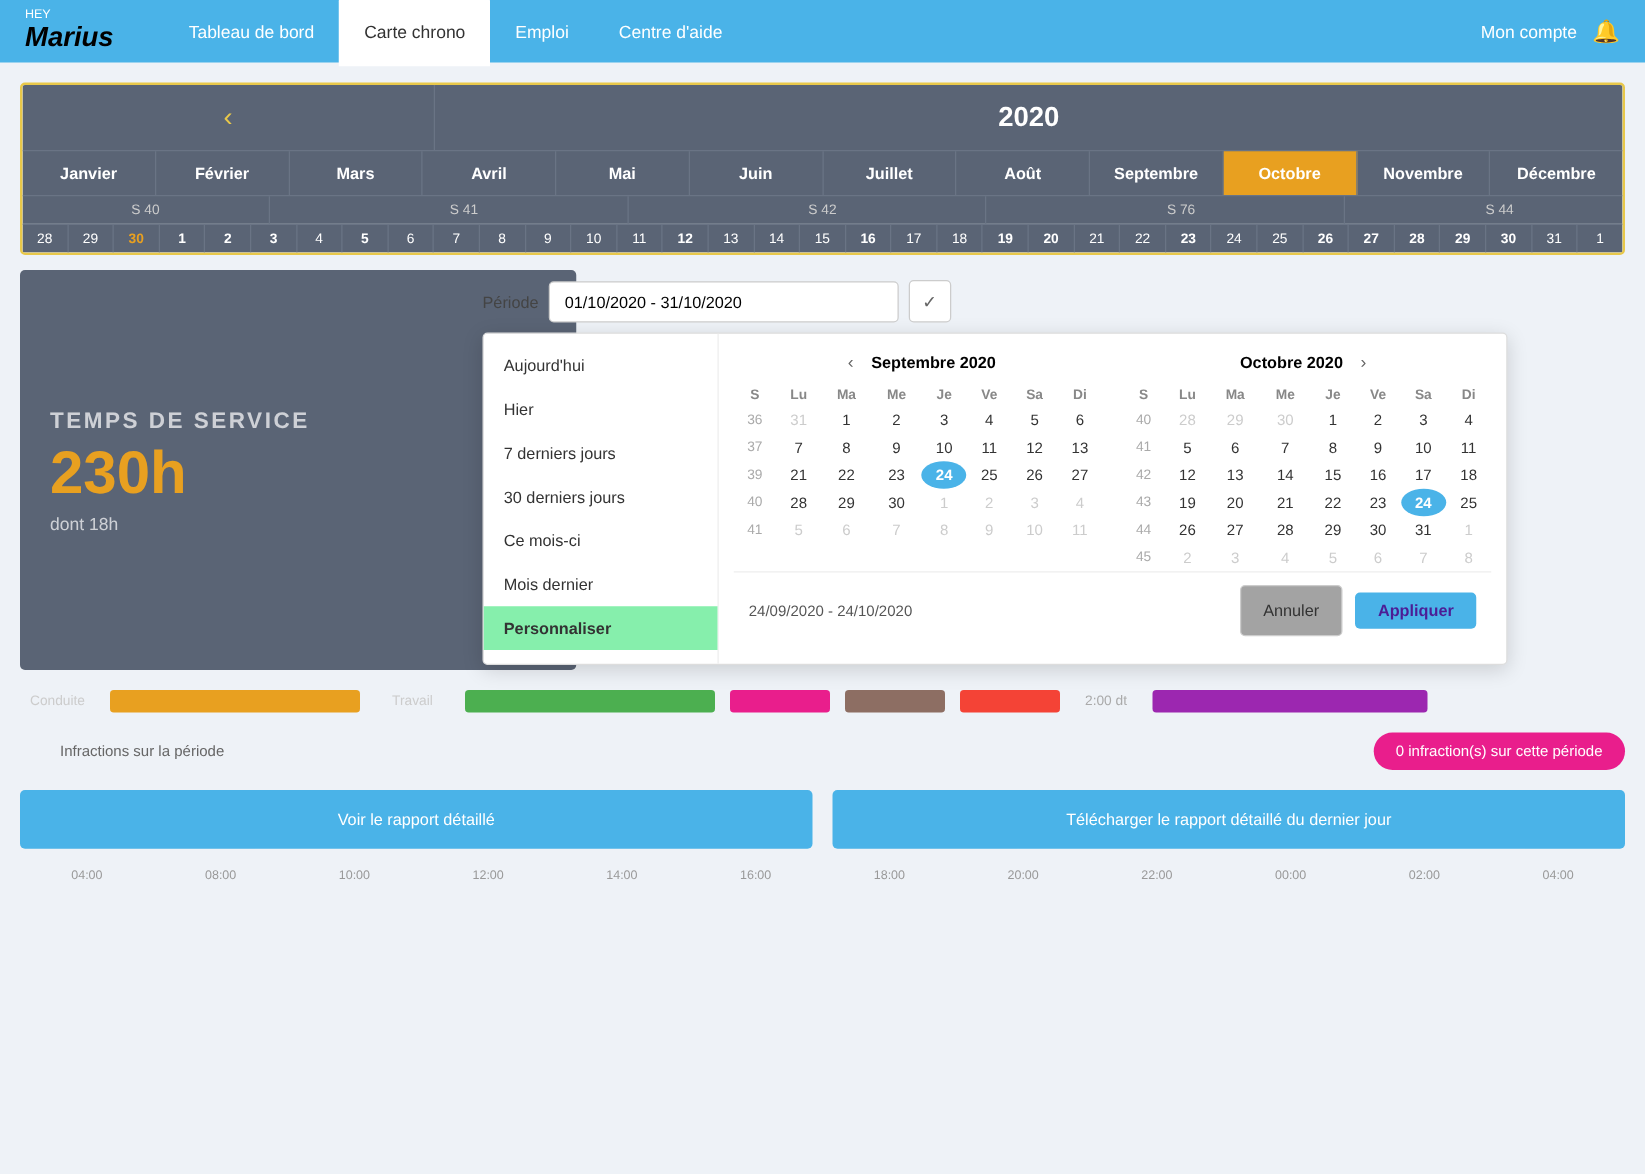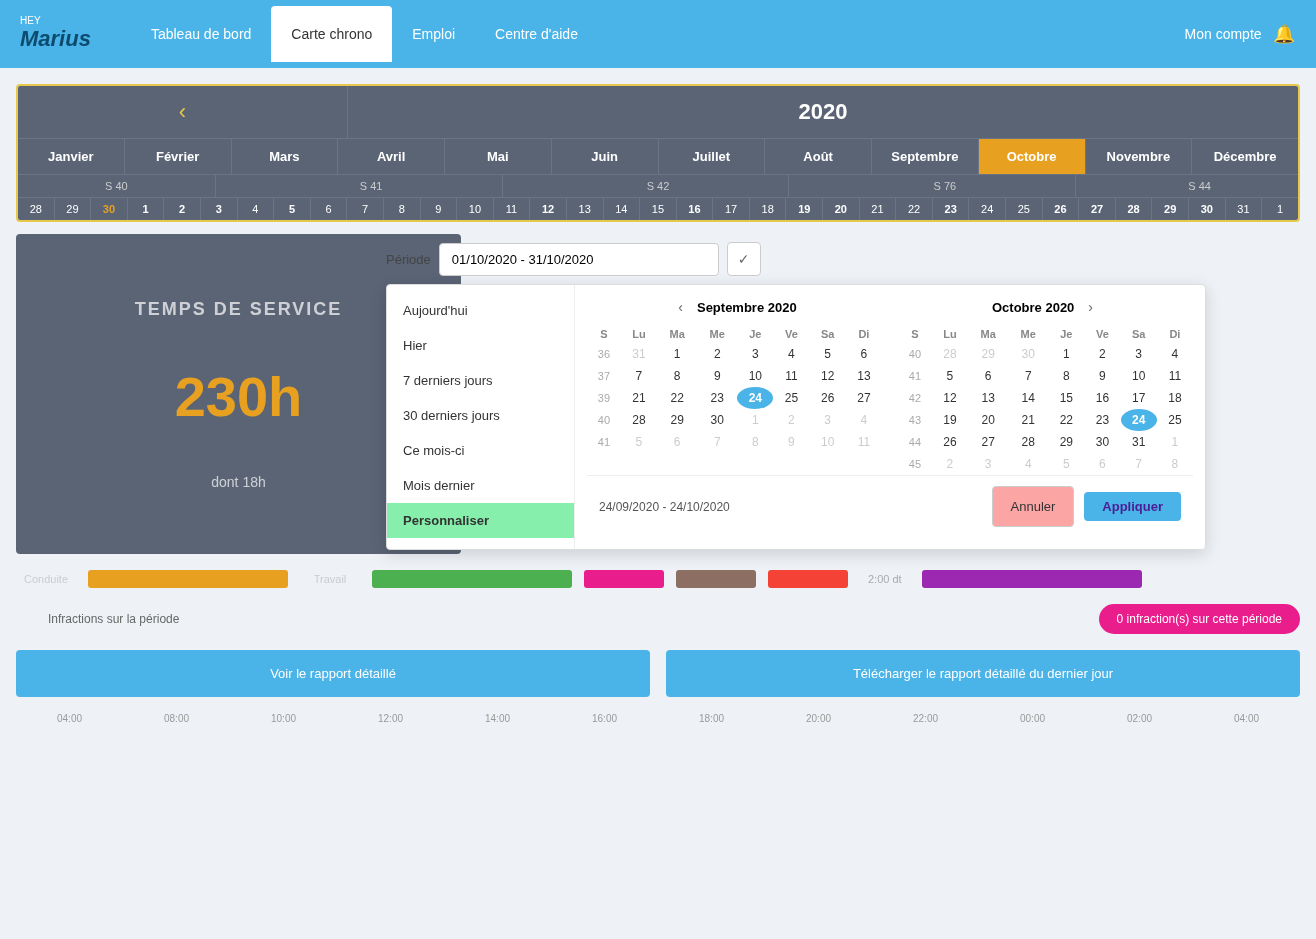--- a/index.html
+++ b/index.html
@@ -1,21 +1,21 @@
 <!DOCTYPE html>
 <html><head>
   <meta charset="utf-8">
   <style>
     * { box-sizing: border-box; margin: 0; padding: 0; }
     body { font-family: 'Segoe UI', Arial, sans-serif; background: #eef2f7; font-size: 13px; }
 
     
-    .nav { background: #4ab3e8; display: flex; align-items: center; height: 68px; padding: 0 20px; }
+    .nav { background: #4ab3e8; display: flex; align-items: center; height: 50px; padding: 0 20px; }
     .nav-logo { display: flex; align-items: center; margin-right: 40px; }
-    .nav-logo-text { color: #0c4a6e; font-size: 22px; font-weight: 700; font-style: italic; text-align: center; }
+    .nav-logo-text { color: #000000; font-size: 22px; font-weight: 700; font-style: italic; text-align: center; }
     .nav-logo-hey { font-size: 10px; color: white; font-weight: 400; font-style: normal; display: block; line-height: 1; }
     .nav-links { display: flex; gap: 0; flex: 1; }
     .nav-link { color: white; text-decoration: none; padding: 0 20px; font-size: 14px; font-weight: 500; height: 56px; display: flex; align-items: center; cursor: pointer; }
     .nav-link.active { background: white; color: #333; border-radius: 4px 4px 0 0; }
     .nav-right { margin-left: auto; display: flex; align-items: center; gap: 12px; }
     .nav-account { color: white; font-size: 14px; font-weight: 500; cursor: pointer; }
     .nav-bell { color: white; font-size: 18px; cursor: pointer; }
 
     
     .main { padding: 16px; }
@@ -34,23 +34,23 @@
     .cal-week { flex: 1; text-align: center; color: #ccc; font-size: 11px; padding: 5px 2px; border-right: 1px solid #6a7485; }
     .cal-week:last-child { border-right: none; }
     .cal-days-row { display: flex; background: #5a6475; border-top: 1px solid #6a7485; }
     .cal-day { flex: 1; text-align: center; color: white; font-size: 11px; padding: 5px 2px; border-right: 1px solid #6a7485; cursor: pointer; }
     .cal-day:last-child { border-right: none; }
     .cal-day.bold { font-weight: 700; }
     .cal-day.highlight { color: #e8a020; font-weight: 700; }
 
     
     .content-area { position: relative; margin-top: 12px; }
-    .bg-card { background: #5a6475; border-radius: 4px; padding: 24px; min-height: 320px; display: flex; flex-direction: column; align-items: center; justify-content: center; width: 445px; gap: 41px; }
+    .bg-card { background: #5a6475; border-radius: 4px; padding: 24px; min-height: 320px; display: flex; flex-direction: column; align-items: flex-start; justify-content: center; width: 445px; }
     .bg-card-title { color: white; font-size: 18px; font-weight: 700; letter-spacing: 2px; opacity: 0.7; margin-bottom: 8px; }
-    .bg-card-value { color: #e8a020; font-size: 56px; font-weight: 900; line-height: 1; }
+    .bg-card-value { color: #e8a020; font-size: 48px; font-weight: 900; line-height: 1; }
     .bg-card-sub { color: white; font-size: 14px; opacity: 0.7; margin-top: 8px; }
 
     
     .date-picker-container { position: absolute; top: 0; left: 0; right: 0; z-index: 10; }
     .period-row { display: flex; align-items: center; gap: 8px; padding: 8px 0 8px 0; margin-left: 370px; }
     .period-label { color: #444; font-size: 13px; font-weight: 500; }
     .period-input { border: 1px solid #ccc; border-radius: 4px; padding: 8px 12px; font-size: 13px; width: 280px; background: white; cursor: pointer; }
     .period-check-btn { background: white; border: 1px solid #ccc; border-radius: 4px; padding: 8px 10px; cursor: pointer; font-size: 14px; color: #666; }
 
     .dropdown-panel { background: white; border: 1px solid #ddd; border-radius: 4px; box-shadow: 0 4px 16px rgba(0,0,0,0.15); display: flex; margin-left: 370px; width: 820px; }
@@ -64,21 +64,21 @@
     .mini-cal-nav { background: none; border: none; cursor: pointer; color: #666; font-size: 14px; padding: 2px 6px; }
     .mini-cal-title { font-size: 13px; font-weight: 600; color: #000000; }
     .mini-cal-grid { width: 100%; border-collapse: collapse; }
     .mini-cal-grid th { font-size: 11px; color: #888; text-align: center; padding: 3px 2px; font-weight: 600; }
     .mini-cal-grid td { font-size: 12px; text-align: center; padding: 4px 2px; color: #333; cursor: pointer; border-radius: 50%; }
     .mini-cal-grid td.other-month { color: #ccc; }
     .mini-cal-grid td.selected { background: #4ab3e8; color: white; border-radius: 50%; font-weight: 700; }
     .mini-cal-grid td.week-num { color: #aaa; font-size: 11px; cursor: default; }
     .cal-footer { display: flex; align-items: center; justify-content: flex-end; padding: 10px 12px; border-top: 1px solid #eee; gap: 10px; }
     .cal-date-range { color: #555; font-size: 12px; margin-right: auto; }
-    .btn-cancel { background: #fca5a5; border: 1px solid #ccc; border-radius: 4px; padding: 12px 18px; font-size: 13px; cursor: pointer; color: #333; }
+    .btn-cancel { background: #a3a3a3; border: 1px solid #ccc; border-radius: 4px; padding: 12px 18px; font-size: 13px; cursor: pointer; color: #333; }
     .btn-apply { background: #4ab3e8; border: none; border-radius: 4px; padding: 7px 18px; font-size: 13px; cursor: pointer; color: #4c1d95; font-weight: 600; }
 
     
     .bottom-section { margin-top: 8px; }
     .bars-row { display: flex; align-items: center; gap: 12px; padding: 8px 0; }
     .bar-label { font-size: 11px; color: #ccc; width: 60px; text-align: center; }
     .bar-orange { background: #e8a020; height: 18px; border-radius: 3px; flex: 1; max-width: 200px; }
     .bar-green { background: #4caf50; height: 18px; border-radius: 3px; flex: 1; max-width: 200px; }
     .bar-pink { background: #e91e8c; height: 18px; border-radius: 3px; width: 80px; }
     .bar-brown { background: #8d6e63; height: 18px; border-radius: 3px; width: 80px; }

